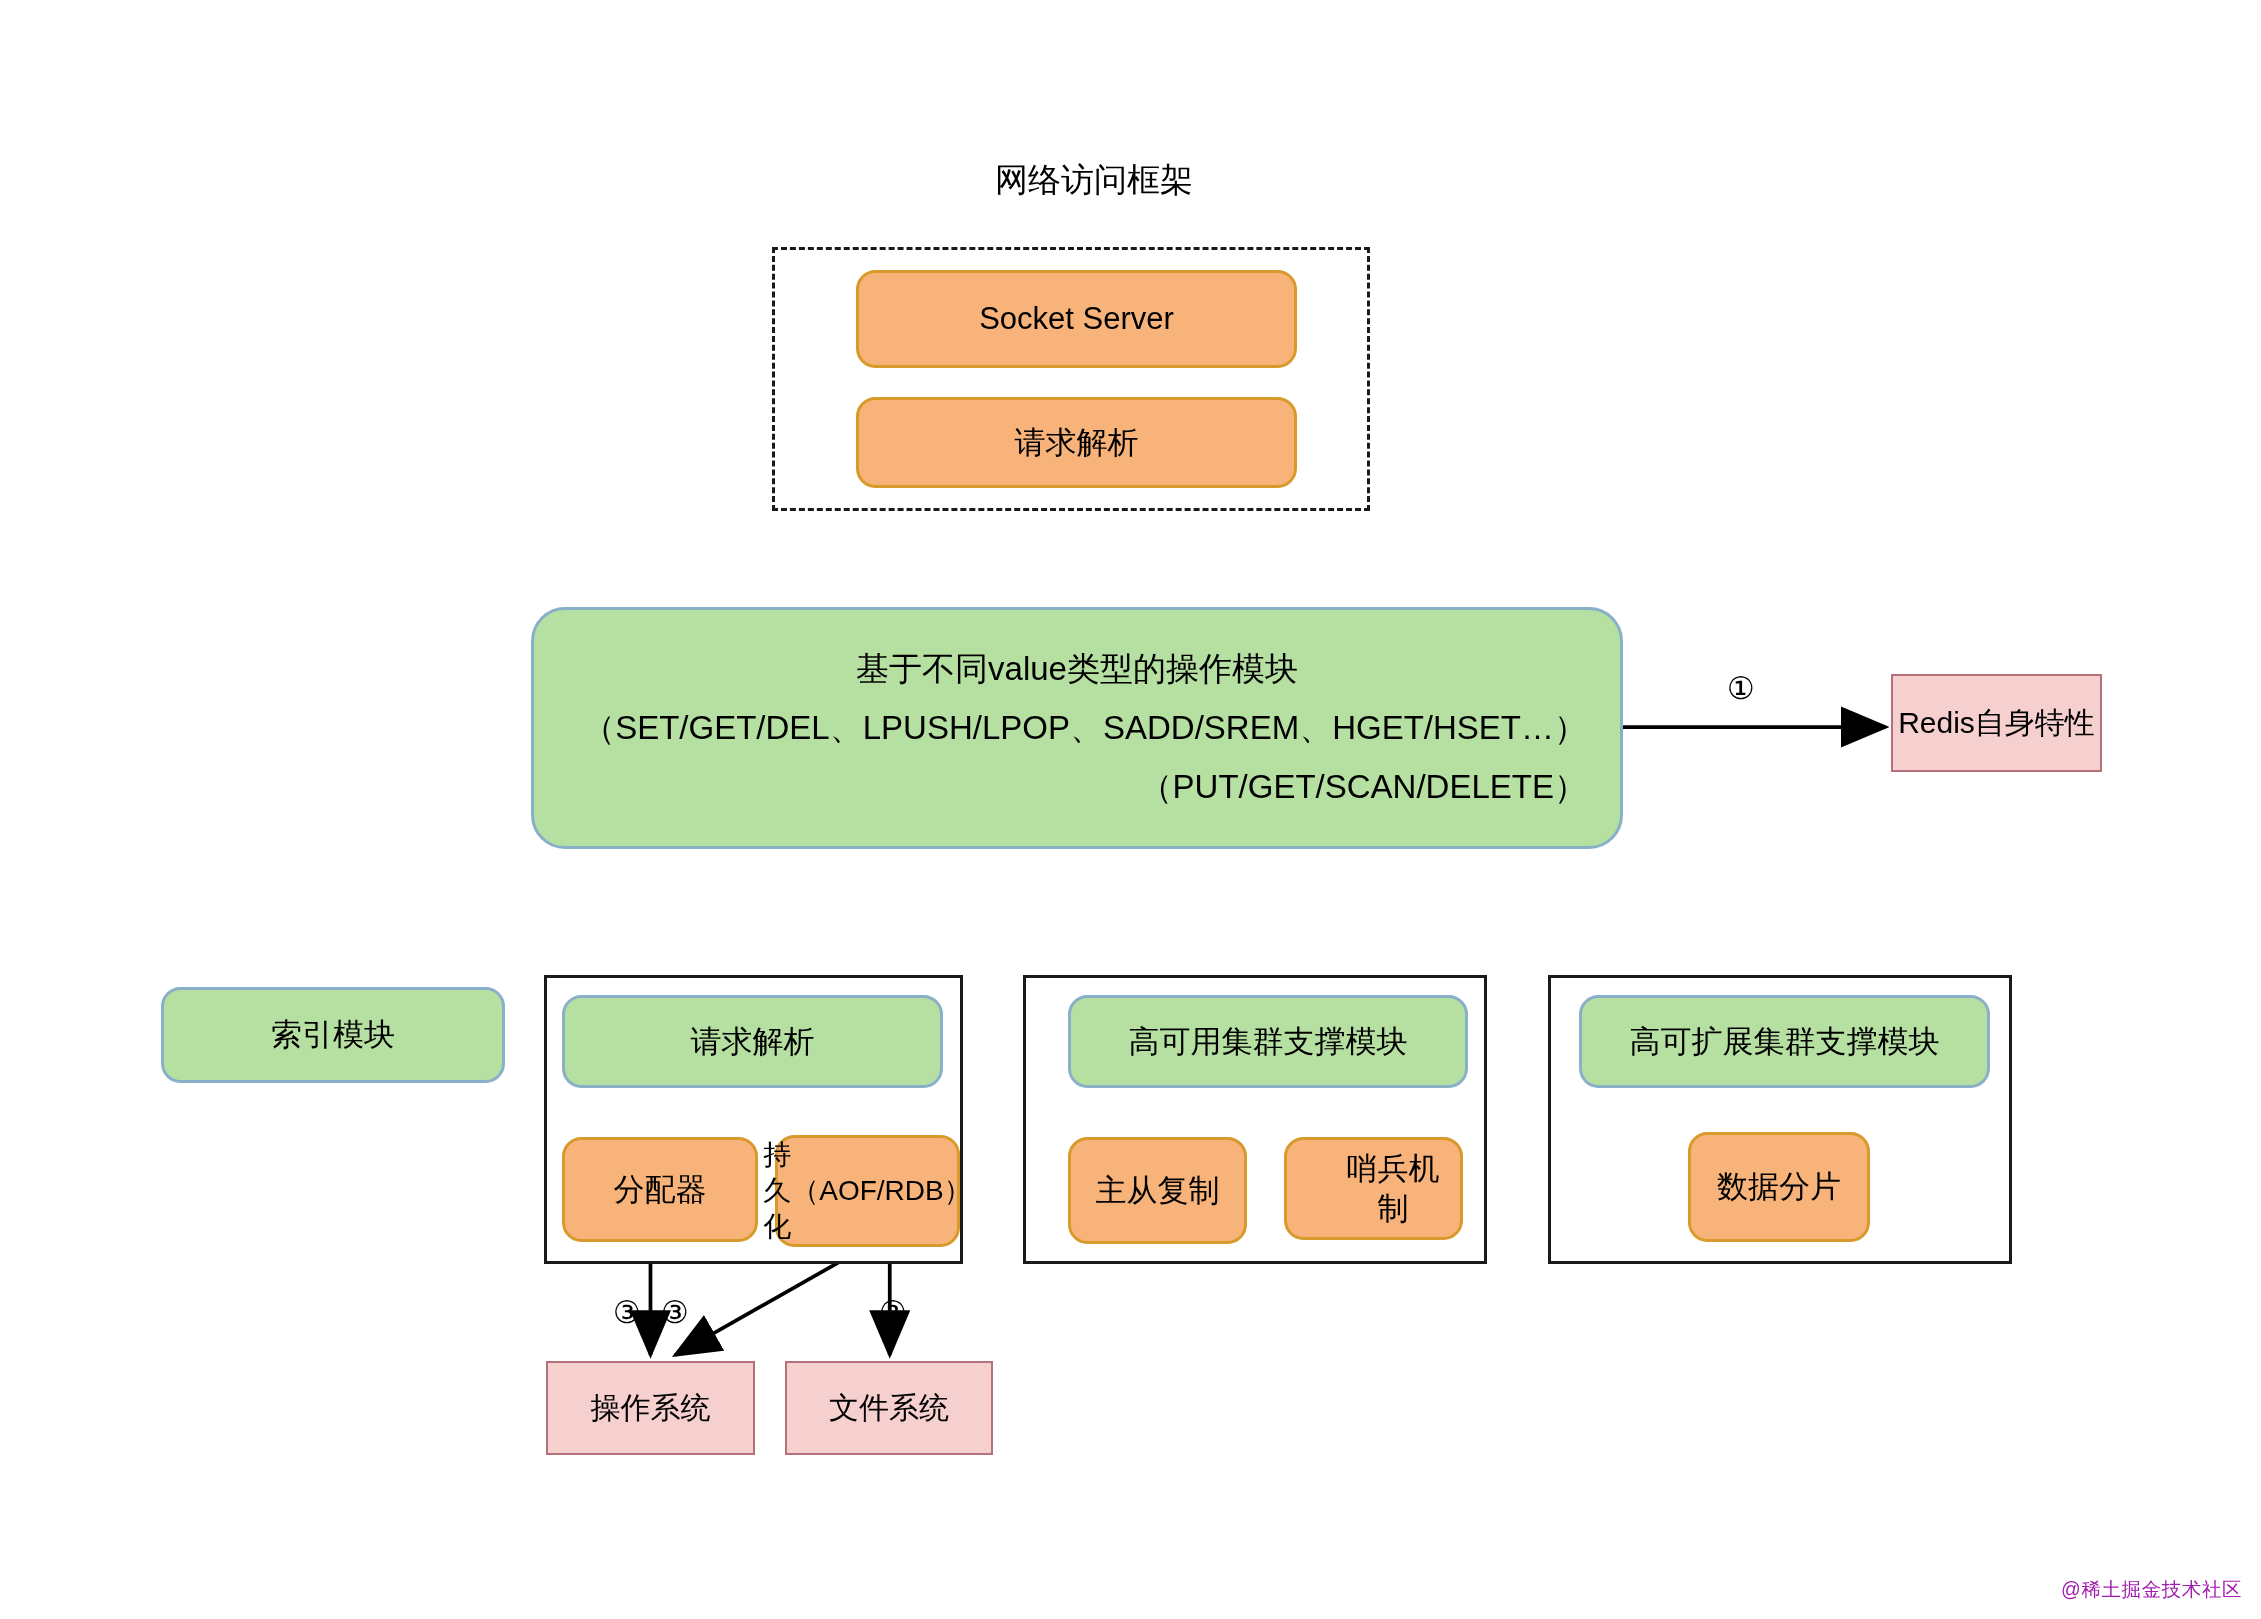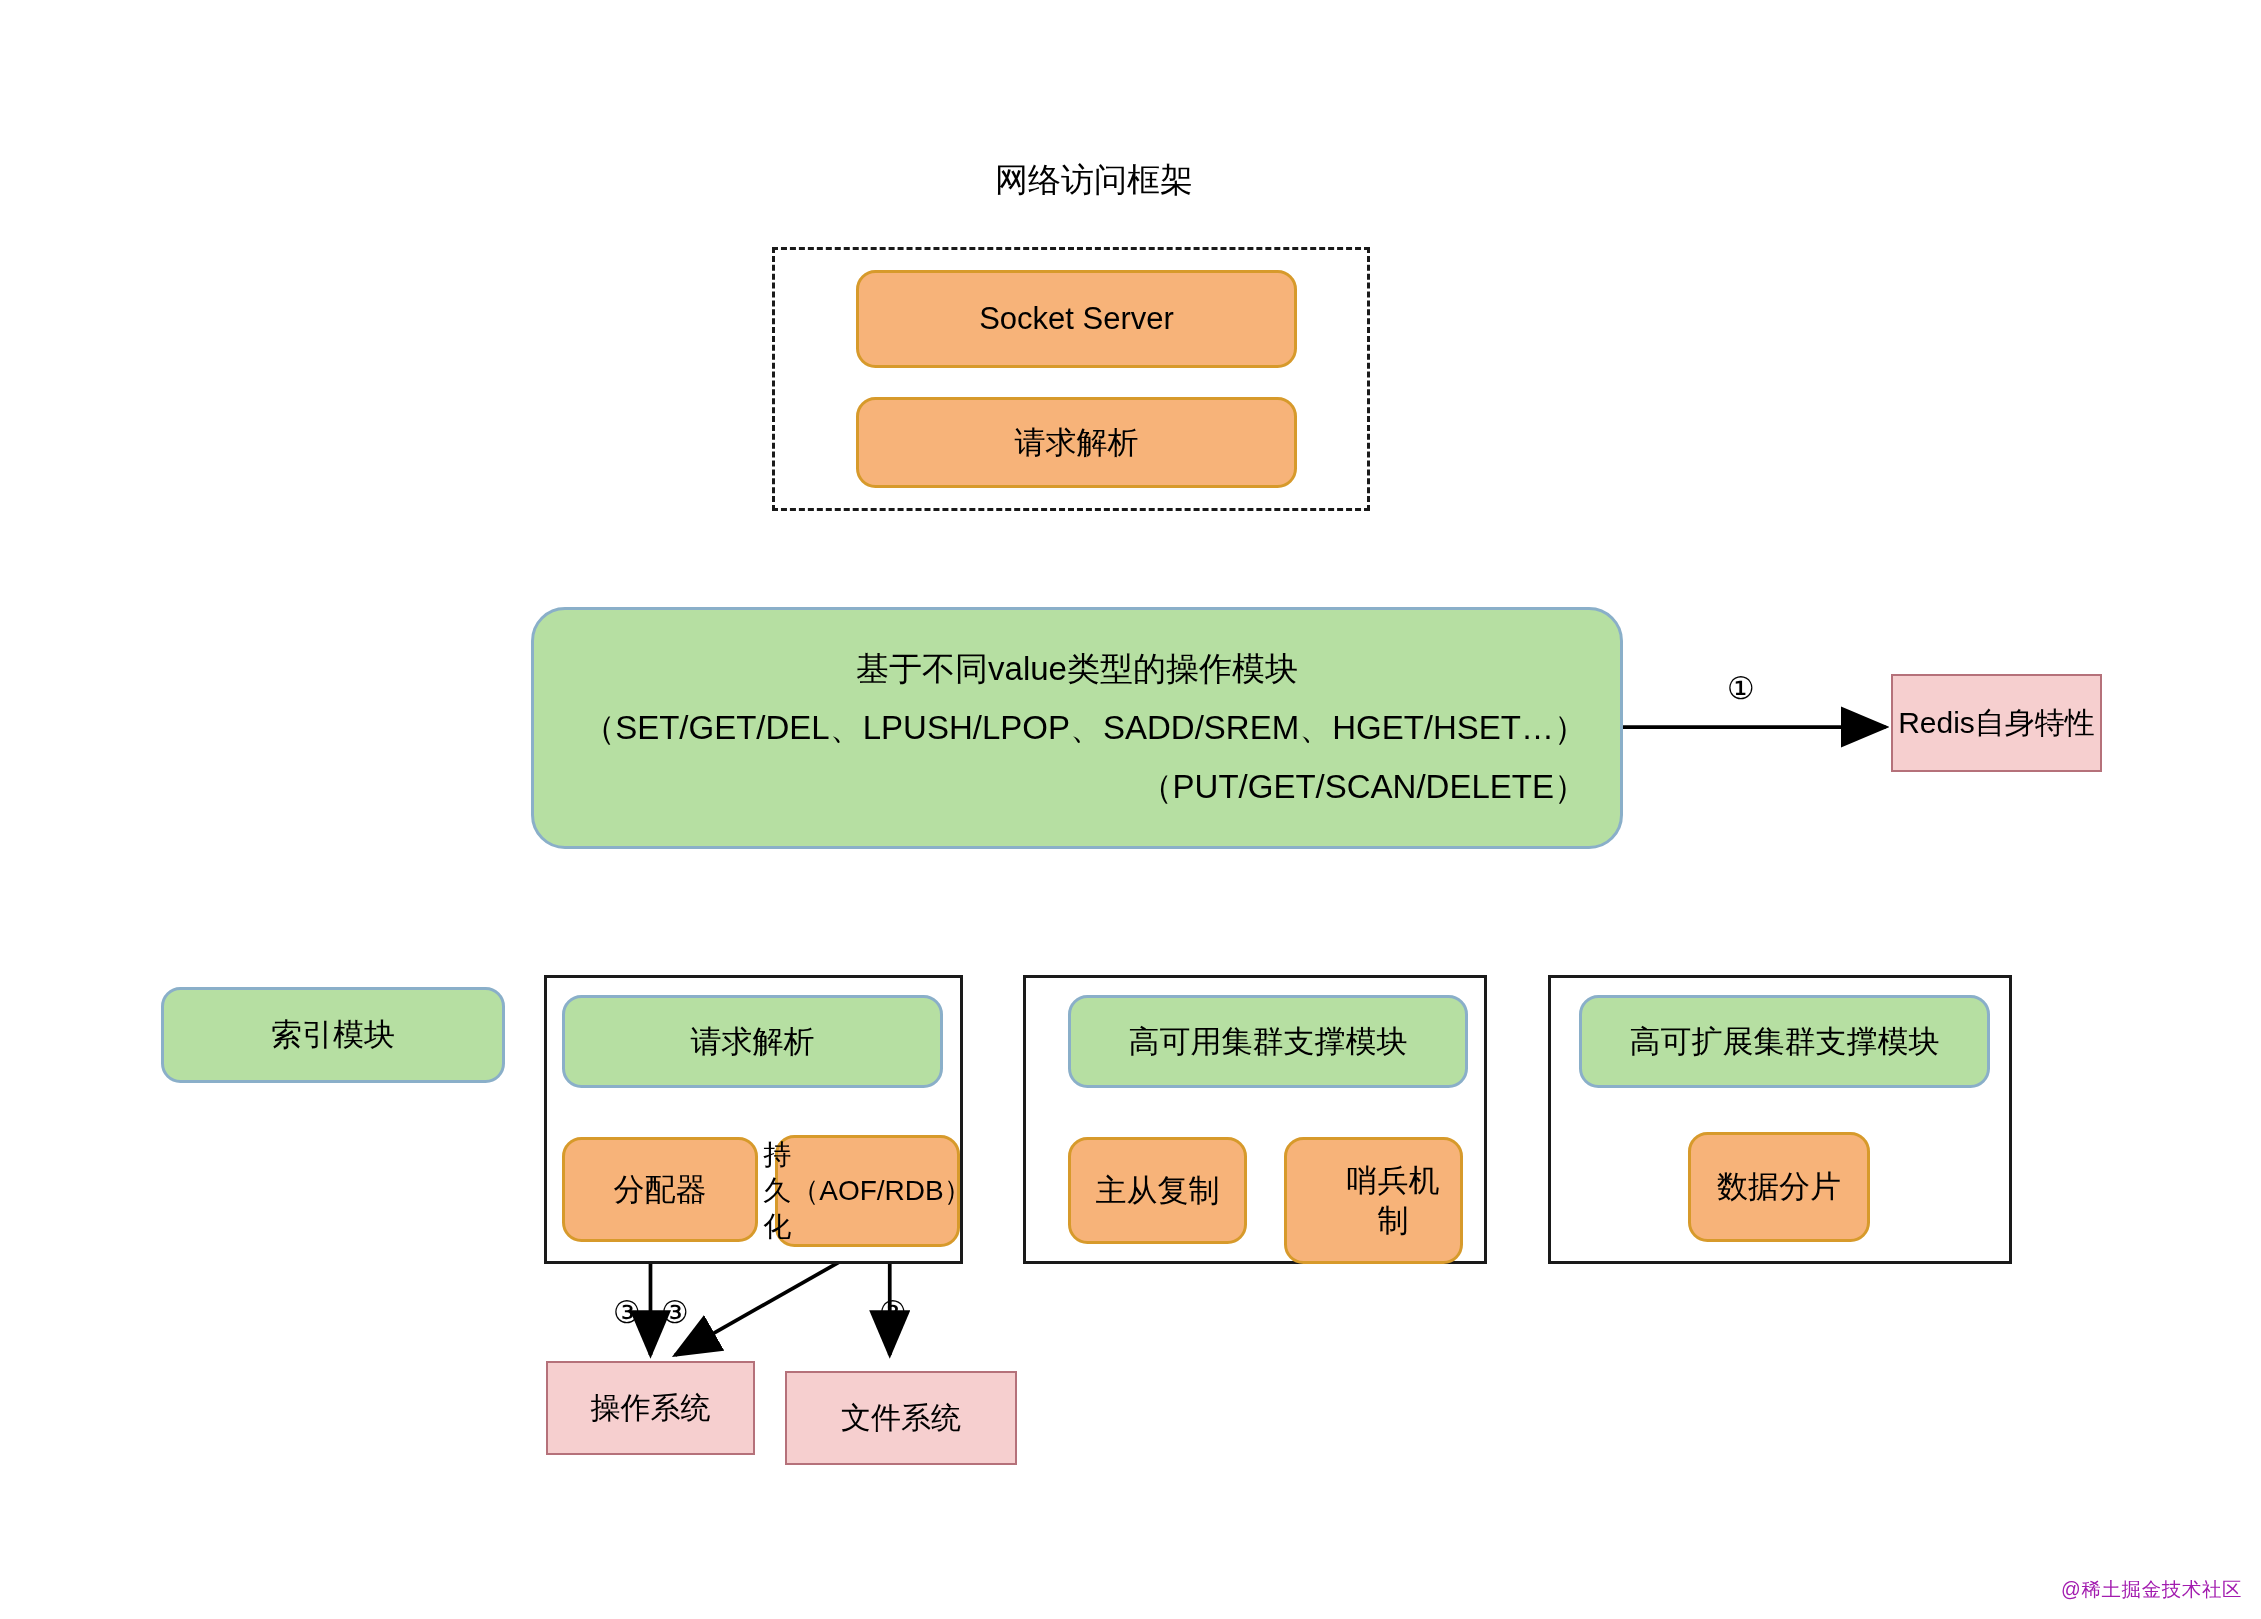--- a/index.html
+++ b/index.html
@@ -190,21 +190,21 @@
   </div>
 
   <div class="abs node node-green" style="left:1068px; top:995px; width:400px; height:93px;">
     <span>高可用集群支撑模块</span>
   </div>
 
   <div class="abs node node-orange" style="left:1068px; top:1137px; width:179px; height:107px;">
     <span>主从复制</span>
   </div>
 
-  <div class="abs node node-orange" style="left:1284px; top:1137px; width:179px; height:127px;padding-left:48px;">
+  <div class="abs node node-orange" style="left:1284px; top:1137px; width:179px; height:103px;padding-left:48px;">
     <span>哨兵机制</span>
   </div>
 
   <div class="abs solid-group" style="left:1548px; top:975px; width:464px; height:289px;">
   </div>
 
   <div class="abs node node-green" style="left:1579px; top:995px; width:411px; height:93px;">
     <span>高可扩展集群支撑模块</span>
   </div>
 
@@ -215,20 +215,20 @@
   <div class="abs step-marker" style="left:613px; top:1297px;">③</div>
 
   <div class="abs step-marker" style="left:661px; top:1297px;">③</div>
 
   <div class="abs step-marker" style="left:879px; top:1297px;">②</div>
 
   <div class="abs node-pink" style="left:546px; top:1361px; width:209px; height:94px;">
     <span>操作系统</span>
   </div>
 
-  <div class="abs node-pink" style="left:785px; top:1361px; width:232px; height:94px;margin-top:10px;">
+  <div class="abs node-pink" style="left:785px; top:1361px; width:208px; height:94px;">
     <span>文件系统</span>
   </div>
 
   <div class="abs watermark" style="left:2061px; top:1576px;">@稀土掘金技术社区</div>
 
 </div>
 
 
 </body></html>

